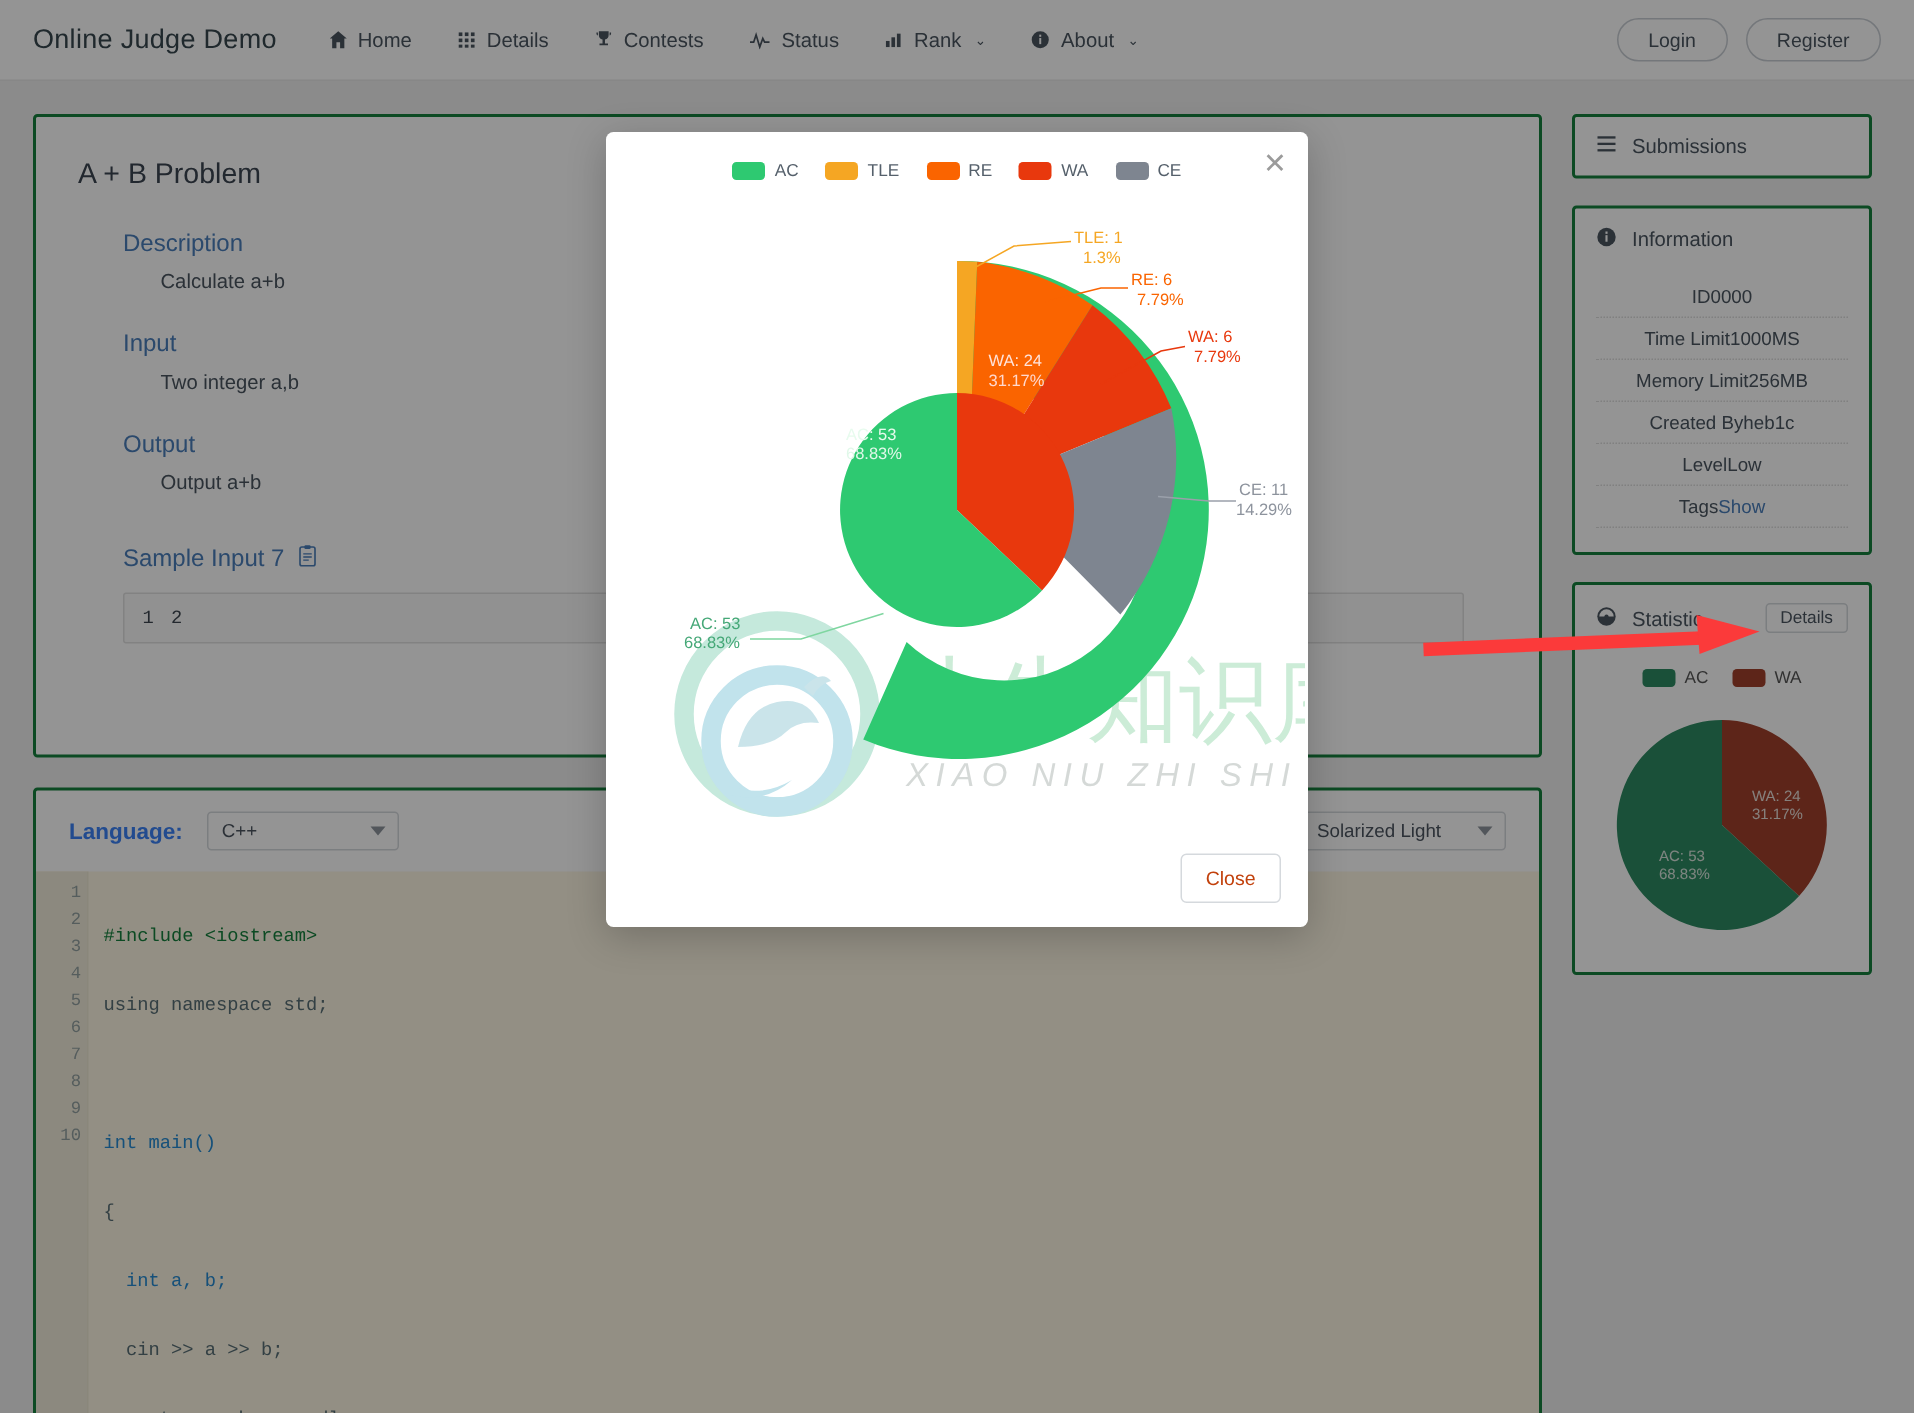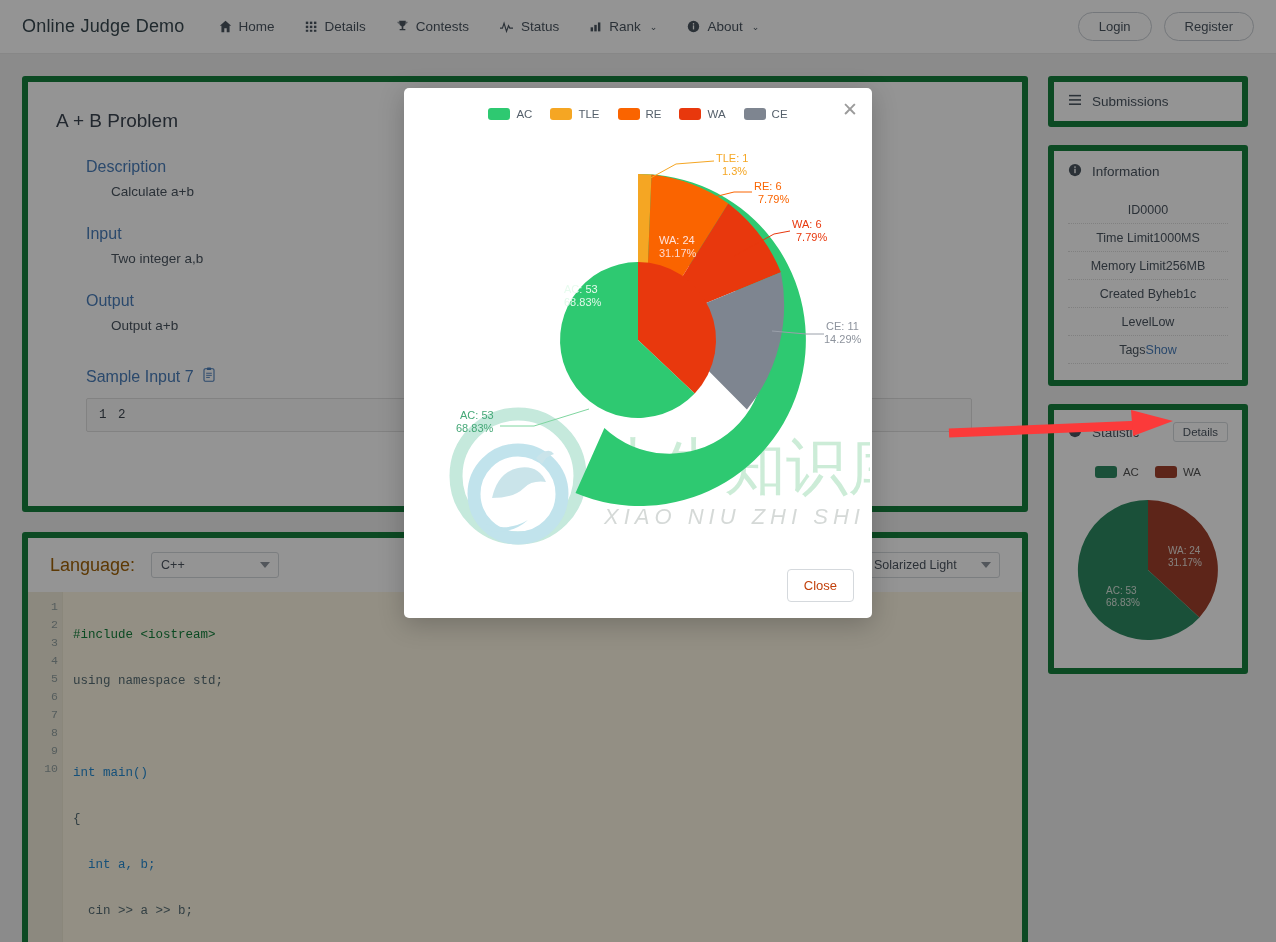--- a/index.html
+++ b/index.html
@@ -35,21 +35,21 @@
     padding:6px 20px; font-size:13px; color:#4a5560;
     background:transparent; cursor:pointer;
   }
 
   
   .wrap { display:flex; padding:22px 22px 0 22px; gap:20px; align-items:flex-start; }
   .left-col { width:1006px; }
   .right-col { width:200px; }
 
   .card {
-    background:#ffffff; border:6px solid #15803d; border-radius:3px;
+    background:#ffffff; border:2px solid #15803d; border-radius:3px;
   }
 
   
   .problem { padding:22px 28px 28px 28px; }
   .problem h1 { font-size:19px; font-weight:400; color:#3c4551; margin:6px 0 26px 0; }
   .sec-title {
     font-size:16px; color:#4a7ebb; font-weight:400;
     margin:0 0 8px 0; padding-left:30px;
   }
   .sec-title.gap { margin-top:26px; }
@@ -66,21 +66,21 @@
     color:#3d4650; padding:9px 12px; border-radius:2px;
     letter-spacing:2px;
   }
   .sample-spacer { height:46px; }
 
   
   .editor-card { margin-top:20px; padding:0; }
   .editor-top {
     display:flex; align-items:center; padding:14px 22px;
   }
-  .lang-label { font-size:18px; color:#a16207; margin-right:16px; }
+  .lang-label { font-size:15px; color:#3b82f6; margin-right:16px;font-weight:bold; }
   .select {
     position:relative; width:128px; height:26px;
     border:1px solid #d5d9dd; border-radius:3px; background:#fff;
     display:flex; align-items:center; padding:0 9px;
     font-size:12.5px; color:#4c5560; cursor:pointer;
   }
   .select .arrow {
     position:absolute; right:8px; top:50%; transform:translateY(-50%);
     width:0;height:0; border-left:5px solid transparent;
     border-right:5px solid transparent; border-top:6px solid #8e959d;

